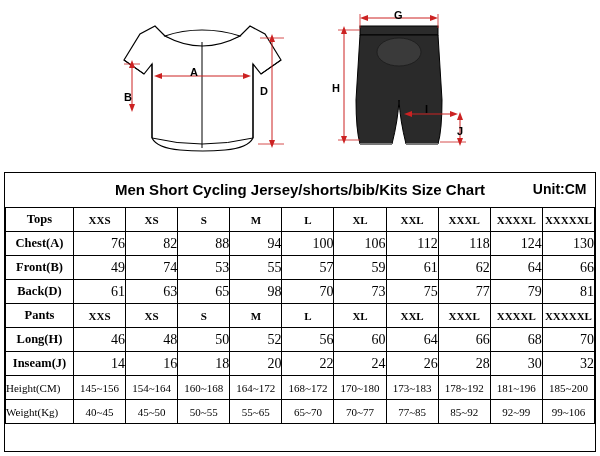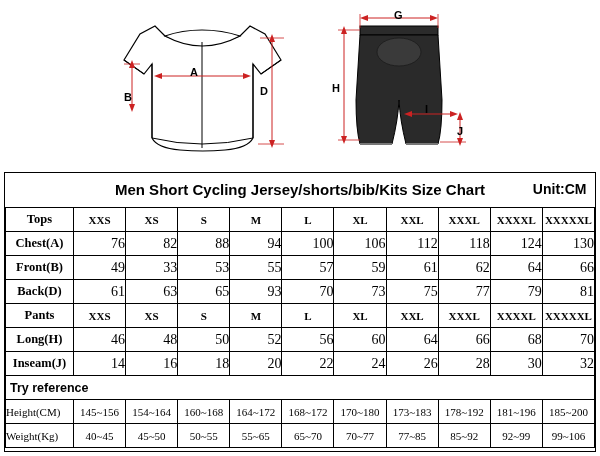--- a/index.html
+++ b/index.html
@@ -199,37 +199,37 @@
           <td class="big">106</td>
           <td class="big">112</td>
           <td class="big">118</td>
           <td class="big">124</td>
           <td class="big">130</td>
         </tr>
 
         <tr>
           <td class="rowlabel">Front(B)</td>
           <td class="big">49</td>
-          <td class="big">33</td>
+          <td class="big">74</td>
           <td class="big">53</td>
           <td class="big">55</td>
           <td class="big">57</td>
           <td class="big">59</td>
           <td class="big">61</td>
           <td class="big">62</td>
           <td class="big">64</td>
           <td class="big">66</td>
         </tr>
 
         <tr>
           <td class="rowlabel">Back(D)</td>
           <td class="big">61</td>
           <td class="big">63</td>
           <td class="big">65</td>
-          <td class="big">93</td>
+          <td class="big">98</td>
           <td class="big">70</td>
           <td class="big">73</td>
           <td class="big">75</td>
           <td class="big">77</td>
           <td class="big">79</td>
           <td class="big">81</td>
         </tr>
 
         <tr>
           <td class="rowlabel">Pants</td>
@@ -267,23 +267,20 @@
           <td class="big">18</td>
           <td class="big">20</td>
           <td class="big">22</td>
           <td class="big">24</td>
           <td class="big">26</td>
           <td class="big">28</td>
           <td class="big">30</td>
           <td class="big">32</td>
         </tr>
 
-        <tr>
-          <td colspan="11" class="tryref">Try reference</td>
-        </tr>
 
         <tr>
           <td class="hwlabel">Height(CM)</td>
           <td class="hw">145~156</td>
           <td class="hw">154~164</td>
           <td class="hw">160~168</td>
           <td class="hw">164~172</td>
           <td class="hw">168~172</td>
           <td class="hw">170~180</td>
           <td class="hw">173~183</td>

